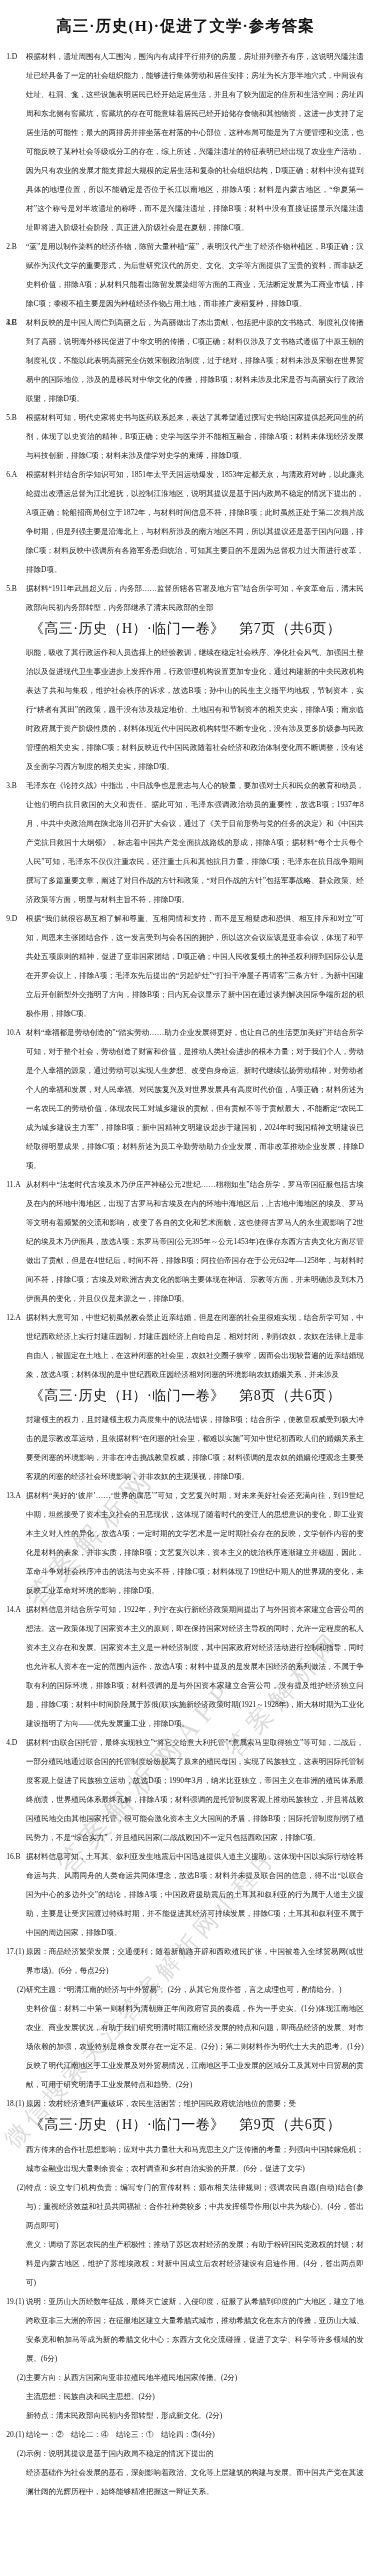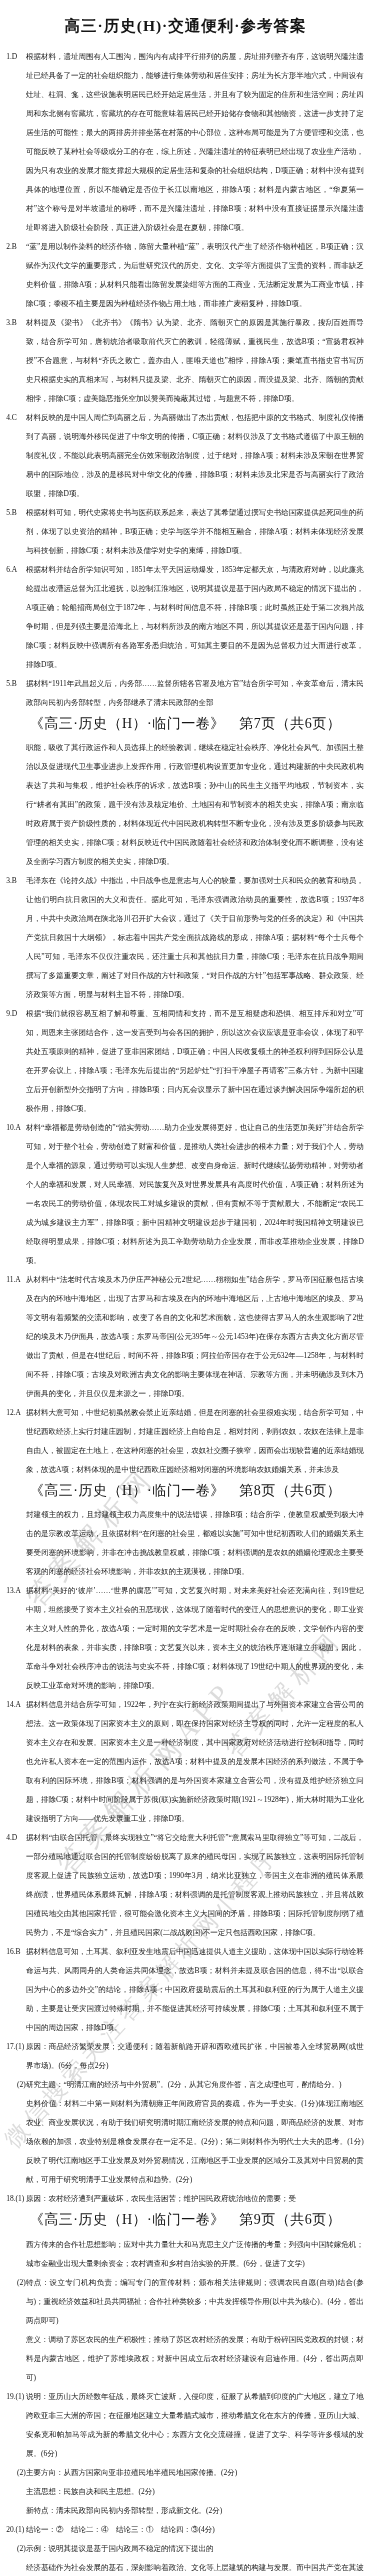--- a/index.html
+++ b/index.html
@@ -60,26 +60,26 @@
 </style>
 </head>
 <body>
 
 <div class="page">
   <div class="wm wm1">答案解析网</div>
   <div class="wm wm2">答案解析网APP</div>
   <div class="wm wm3">答案解析网</div>
   <div class="wm wm4">微信搜索关注答案解析网小程序</div>
 
-  <div class="title">高三·历史(H)·交通便利·参考答案</div>
+  <div class="title">高三·历史(H)·促进了文学·参考答案</div>
 
   <div id="blocks">
       <div class="blk answer"><span class="lbl">1.D</span><span>根据材料，遗址周围有人工围沟，围沟内有成排平行排列的房屋，房址排列整齐有序，这说明兴隆洼遗址已经具备了一定的社会组织能力，能够进行集体劳动和居住安排；房址为长方形半地穴式，中间设有灶址、柱洞、龛，这些设施表明居民已经开始定居生活，并且有了较为固定的住所和生活空间；房址四周和东北侧有窖藏坑，窖藏坑的存在可能意味着居民已经开始储存食物和其他物资，这进一步支持了定居生活的可能性；最大的两排房并排坐落在村落的中心部位，这种布局可能是为了方便管理和交流，也可能反映了某种社会等级或分工的存在，综上所述，兴隆洼遗址的特征表明已经出现了农业生产活动，因为只有农业的发展才能支撑起大规模的定居生活和复杂的社会组织结构，D项正确；材料中没有提到具体的地理位置，所以不能确定是否位于长江以南地区，排除A项；材料是内蒙古地区，“华夏第一村”这个称号是对半坡遗址的称呼，而不是兴隆洼遗址，排除B项；材料中没有直接证据显示兴隆洼遗址即将进入阶级社会阶段，真正进入阶级社会是在夏朝，排除C项。</span></div>
       <div class="blk answer"><span class="lbl">2.B</span><span>“蓝”是用以制作染料的经济作物，陈留大量种植“蓝”，表明汉代产生了经济作物种植区，B项正确；汉赋作为汉代文学的重要形式，为后世研究汉代的历史、文化、文学等方面提供了宝贵的资料，而非缺乏史料价值，排除A项；从材料只能看出陈留发展染绀等方面的工商业，无法断定发展为工商业市镇，排除C项；黍稷不植主要是因为种植经济作物占用土地，而非推广麦稻复种，排除D项。</span></div>
-      <div class="blk answer"><span class="lbl">3.B</span><span>材料提及《梁书》《北齐书》《隋书》认为梁、北齐、隋朝灭亡的原因是其施行暴政，搜刮百姓而导致，结合所学可知，唐初统治者吸取前代灭亡的教训，轻徭薄赋，重视民生，故选B项；“宣扬君权神授”不合题意，与材料“齐氏之败亡，盖亦由人，匪唯天道也”相悖，排除A项；秉笔直书指史官书写历史只根据史实的真相来写，与材料只提及梁、北齐、隋朝灭亡的原因，而没提及梁、北齐、隋朝的贡献相悖，排除C项；虚美隐恶指凭空加以赞美而掩蔽其过错，与题意不符，排除D项。</span></div>
+      <div class="blk answer"><span class="lbl">3.B</span></div>
       <div class="blk answer"><span class="lbl">4.C</span><span>材料反映的是中国人周伫到高丽之后，为高丽做出了杰出贡献，包括把中原的文书格式、制度礼仪传播到了高丽，说明海外移民促进了中华文明的传播，C项正确；材料仅涉及了文书格式遵循了中原王朝的制度礼仪，不能以此表明高丽完全仿效宋朝政治制度，过于绝对，排除A项；材料未涉及宋朝在世界贸易中的国际地位，涉及的是移民对中华文化的传播，排除B项；材料未涉及北宋是否与高丽实行了政治联盟，排除D项。</span></div>
       <div class="blk answer"><span class="lbl">5.B</span><span>根据材料可知，明代史家将史书与医药联系起来，表达了其希望通过撰写史书给国家提供起死回生的药剂，体现了以史资治的精神，B项正确；史学与医学并不能相互融合，排除A项；材料未体现经济发展与科技创新，排除C项；材料未涉及儒学对史学的束缚，排除D项。</span></div>
       <div class="blk answer"><span class="lbl">6.A</span><span>根据材料并结合所学知识可知，1851年太平天国运动爆发，1853年定都天京，与清政府对峙，以此廉兆纶提出改漕运总督为江北巡抚，以控制江淮地区，说明其提议是基于国内政局不稳定的情况下提出的，A项正确；轮船招商局创立于1872年，与材料时间信息不符，排除B项；此时虽然正处于第二次鸦片战争时期，但是列强主要是沿海北上，与材料所涉及的南方地区不同，所以其提议还是基于国内问题，排除C项；材料反映中强调所有各路军务悉归统治，可知其主要目的不是因为总督权力过大而进行改革，排除D项。</span></div>
       <div class="blk answer"><span class="lbl">5.B</span><span>据材料“1911年武昌起义后，内务部……监督所辖各官署及地方官”结合所学可知，辛亥革命后，清末民政部向民初内务部转型，内务部继承了清末民政部的全部</span></div>
       <div class="blk footer"><span>《高三·历史（H）·临门一卷》　第7页（共6页）</span></div>
       <div class="blk para"><span>职能，吸收了其行政运作和人员选择上的经验教训，继续在稳定社会秩序、净化社会风气、加强国土整治以及促进现代卫生事业进步上发挥作用，行政管理机构设置更加专业化，通过构建新的中央民政机构表达了共和与集权，维护社会秩序的诉求，故选B项；孙中山的民生主义指平均地权，节制资本，实行“耕者有其田”的政策，题干没有涉及核定地价、土地国有和节制资本的相关史实，排除A项；南京临时政府属于资产阶级性质的，材料体现近代中国民政机构转型不断专业化，没有涉及更多阶级参与民政管理的相关史实，排除C项；材料反映近代中国民政随着社会经济和政治体制变化而不断调整，没有述及全面学习西方制度的相关史实，排除D项。</span></div>
       <div class="blk answer"><span class="lbl">3.B</span><span>毛泽东在《论持久战》中指出，中日战争也是意志与人心的较量，要加强对士兵和民众的教育和动员，让他们明白抗日救国的大义和责任。据此可知，毛泽东强调政治动员的重要性，故选B项；1937年8月，中共中央政治局在陕北洛川召开扩大会议，通过了《关于目前形势与党的任务的决定》和《中国共产党抗日救国十大纲领》，标志着中国共产党全面抗战路线的形成，排除A项；据材料“每个士兵每个人民”可知，毛泽东不仅仅注重农民，还注重士兵和其他抗日力量，排除C项；毛泽东在抗日战争期间撰写了多篇重要文章，阐述了对日作战的方针和政策，“对日作战的方针”包括军事战略、群众政策、经济政策等方面，明显与材料主旨不符，排除D项。</span></div>
       <div class="blk answer"><span class="lbl">9.D</span><span>根据“我们就很容易互相了解和尊重、互相同情和支持，而不是互相疑虑和恐惧、相互排斥和对立”可知，周恩来主张团结合作，这一发言受到与会各国的拥护，所以这次会议应该是亚非会议，体现了和平共处五项原则的精神，促进了亚非国家团结，D项正确；中国人民收复领土的神圣权利得到国际公认是在开罗会议上，排除A项；毛泽东先后提出的“另起炉灶”“打扫干净屋子再请客”三条方针，为新中国建立后开创新型外交指明了方向，排除B项；日内瓦会议显示了新中国在通过谈判解决国际争端所起的积极作用，排除C项。</span></div>
       <div class="blk answer"><span class="lbl">10.A</span><span>材料“幸福都是劳动创造的”“踏实劳动……助力企业发展得更好，也让自己的生活更加美好”并结合所学可知，对于整个社会，劳动创造了财富和价值，是推动人类社会进步的根本力量；对于我们个人，劳动是个人幸福的源泉，通过劳动可以实现人生梦想、改变自身命运。新时代继续弘扬劳动精神，对劳动者个人的幸福和发展，对人民幸福、对民族复兴及对世界发展具有高度时代价值，A项正确；材料所述为一名农民工的劳动价值，体现农民工对城乡建设的贡献，但有贡献不等于贡献最大，不能断定“农民工成为城乡建设主力军”，排除B项；新中国精神文明建设起步于建国初，2024年时我国精神文明建设已经取得明显成果，排除C项；材料所述为员工辛勤劳动助力企业发展，而非改革推动企业发展，排除D项。</span></div>
       <div class="blk answer"><span class="lbl">11.A</span><span>从材料中“法老时代古埃及木乃伊庄严神秘公元2世纪……栩栩如生”结合所学，罗马帝国征服包括古埃及在内的环地中海地区，出现了古罗马和古埃及在内的环地中海地区后，上古地中海地区的埃及、罗马等文明有着频繁的交流和影响，改变了各自的文化和艺术面貌，这也使得古罗马人的永生观影响了2世纪的埃及木乃伊面具，故选A项；东罗马帝国(公元395年～公元1453年)在保存东西方古典文化方面尽管做出了贡献，但是在4世纪后，时间不符，排除B项；阿拉伯帝国存在于公元632年—1258年，与材料时间不符，排除C项；古埃及对欧洲古典文化的影响主要体现在神话、宗教等方面，并未明确涉及到木乃伊面具的变化，并且仅仅是来源之一，排除D项。</span></div>

